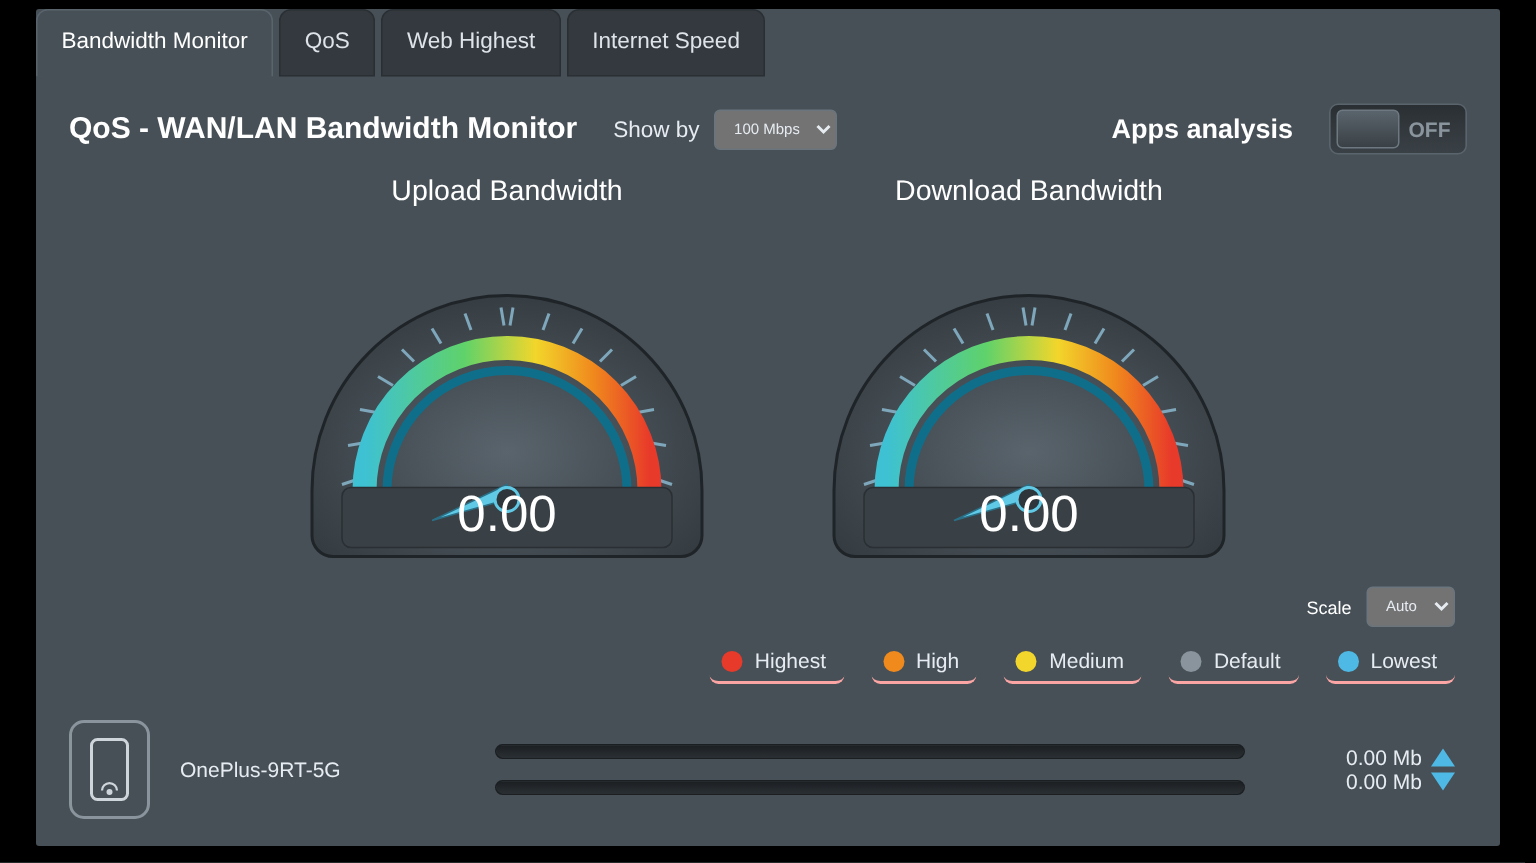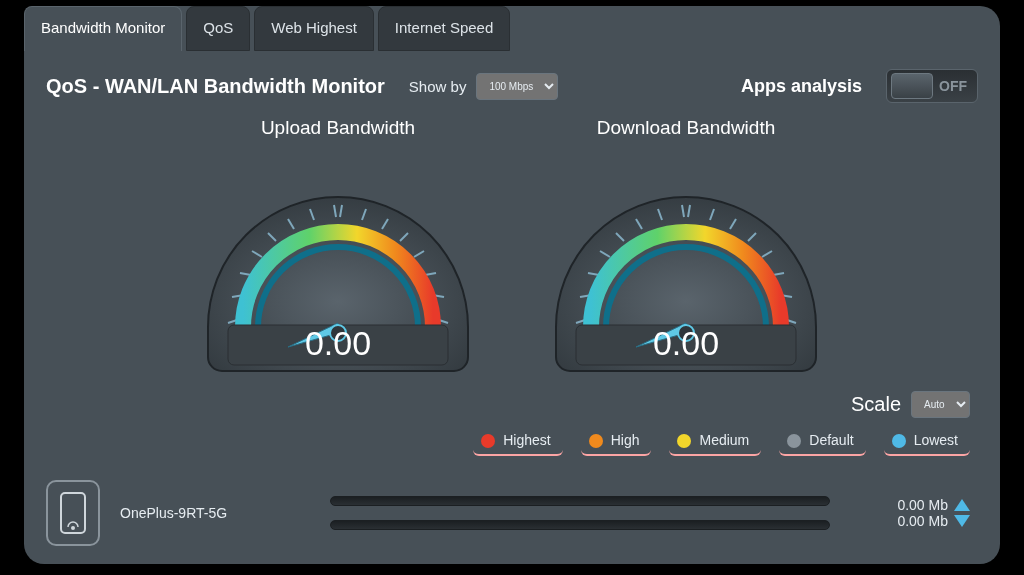--- a/index.html
+++ b/index.html
@@ -7,21 +7,21 @@
     background: #000;
     font-family: Verdana, Geneva, sans-serif;
     color: #fff;
     width: 1024px;
     height: 575px;
     overflow: hidden;
   }
   .panel {
     margin: 6px 24px 0 24px;
     background: #475057;
-    border-radius: 20px;
+    border-radius: 2px;
     width: 976px;
   }
   .tabs {
     display: flex;
     gap: 4px;
     padding: 0;
   }
   .tab {
     background: #33393e;
     color: #dde3e8;
@@ -128,21 +128,21 @@
     font-size: 34px;
     color: #fff;
   }
   .scale-row {
     display: flex;
     justify-content: flex-end;
     align-items: center;
     gap: 10px;
     padding: 4px 30px 10px 0;
   }
-  .scale-label { font-size: 20px; color: #fff; }
+  .scale-label { font-size: 12px; color: #fff; }
   .legend-row {
     display: flex;
     justify-content: flex-end;
     gap: 18px;
     padding: 0 30px 18px 0;
   }
   .legend-item {
     display: flex;
     align-items: flex-end;
     gap: 8px;

